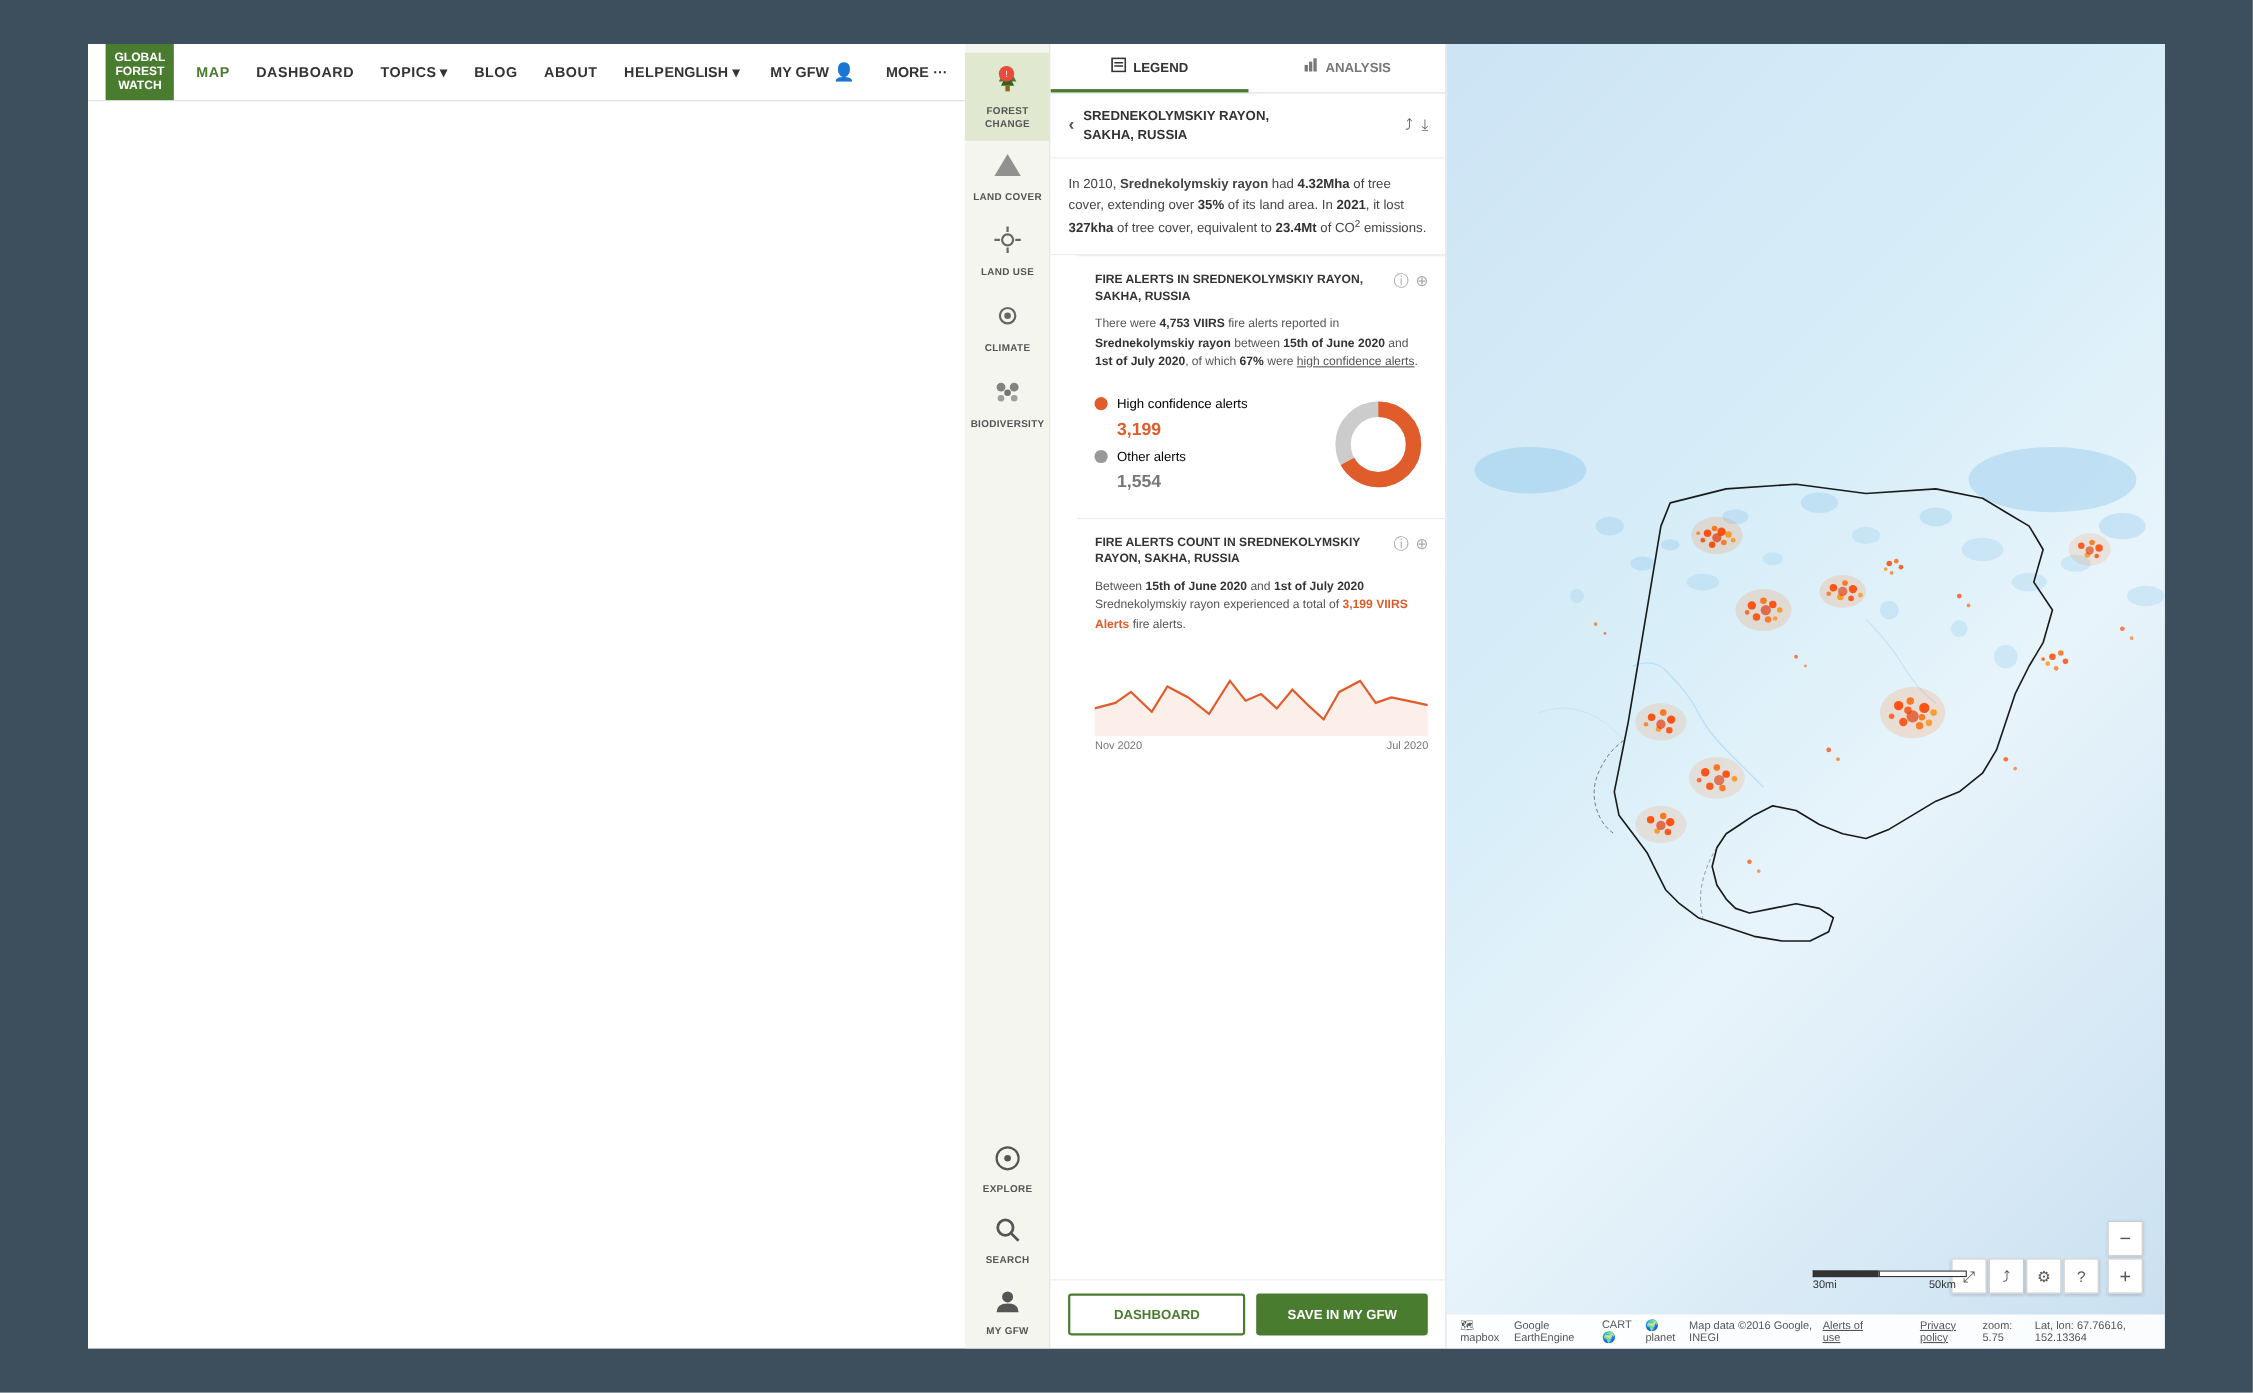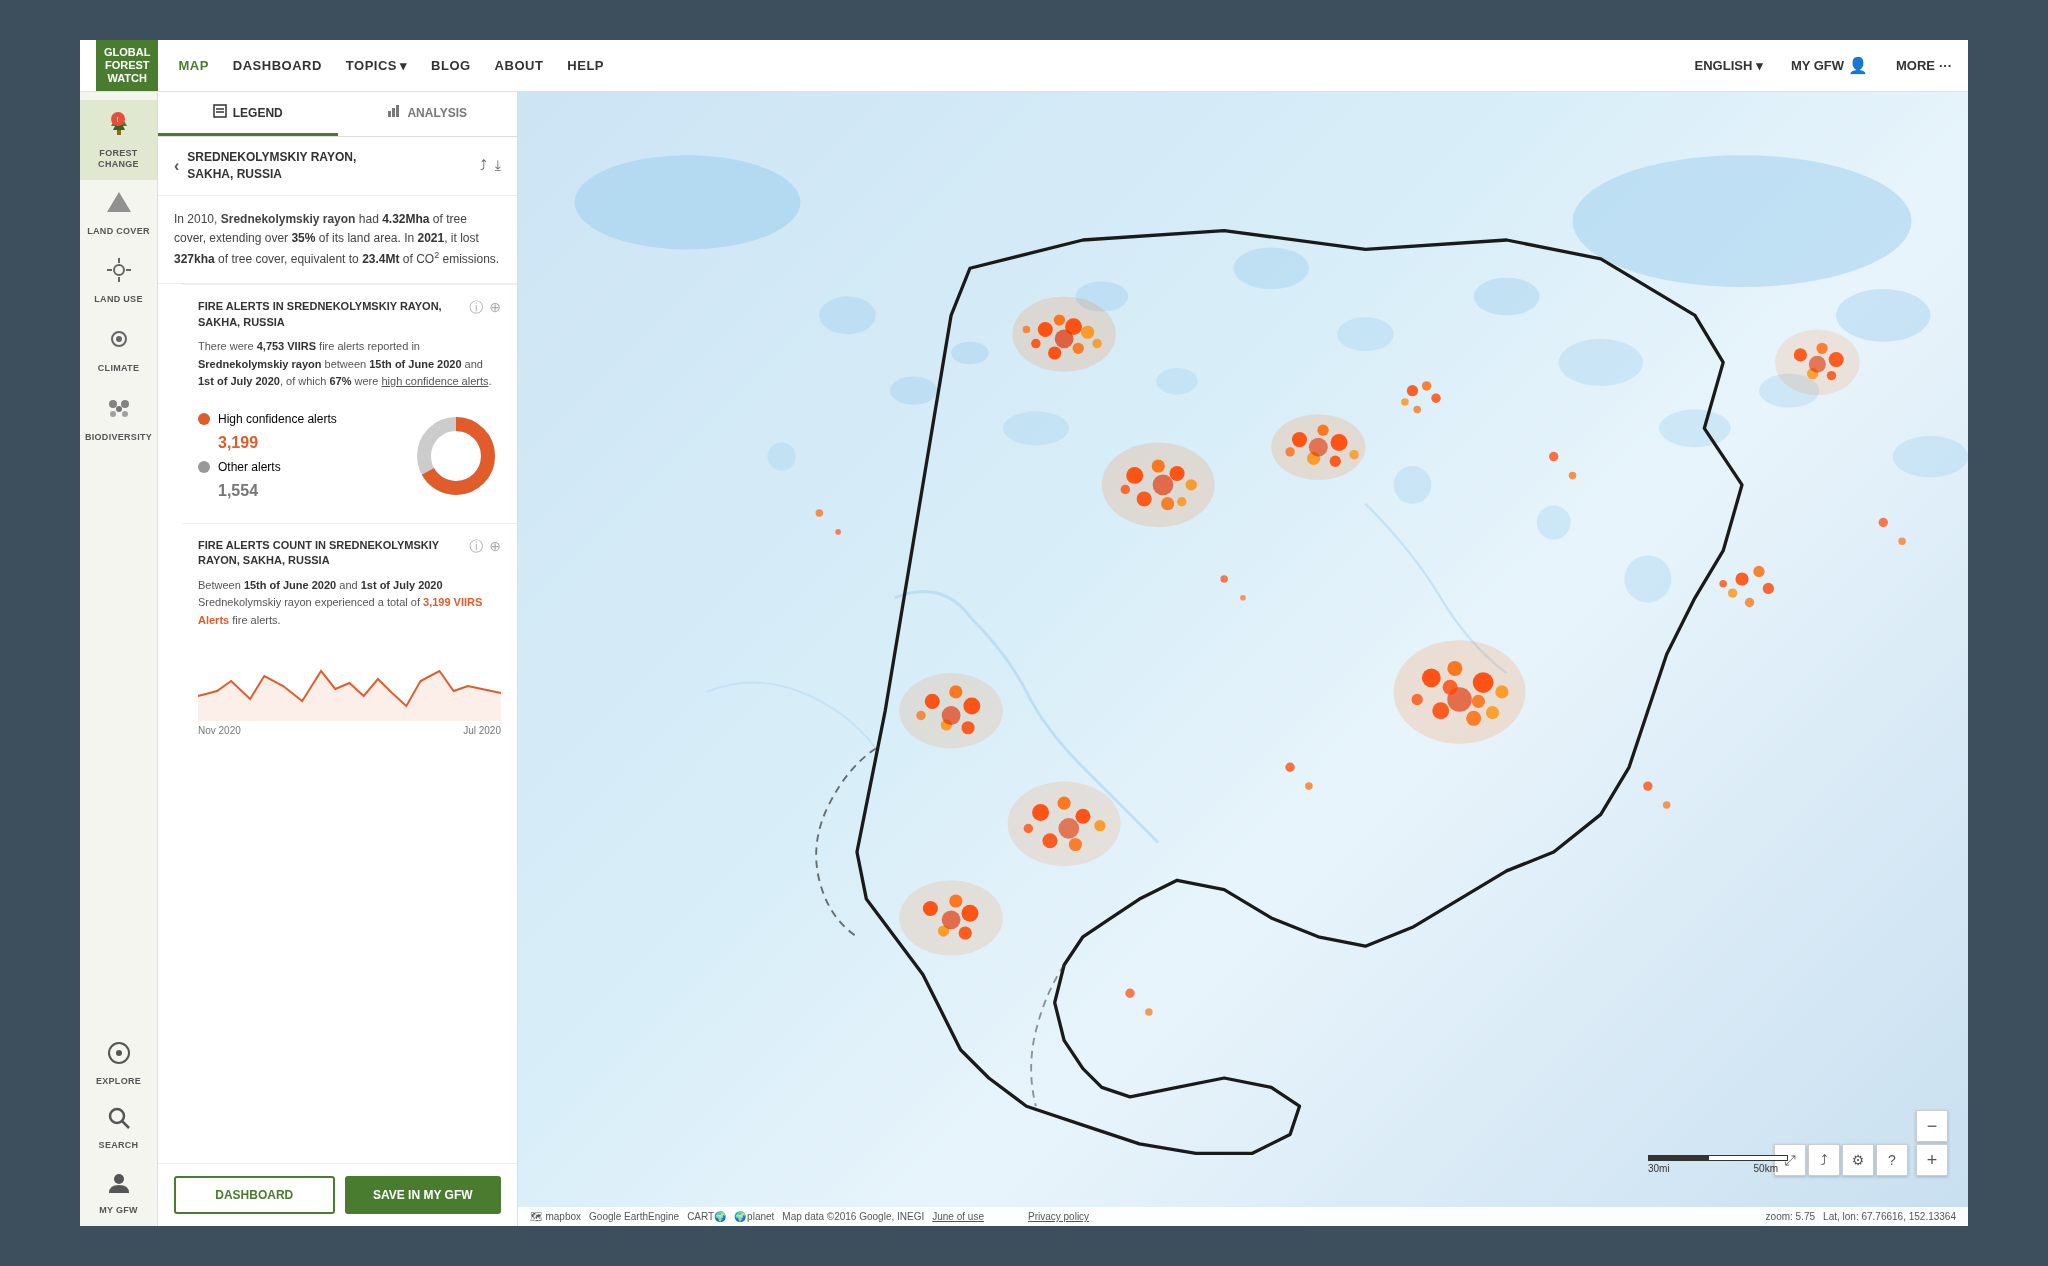--- a/index.html
+++ b/index.html
@@ -3,21 +3,21 @@
   <meta charset="utf-8">
   <style>
     * { box-sizing: border-box; margin: 0; padding: 0; }
     body { background: #3d4f5c; font-family: Arial, sans-serif; font-size: 12px; width: 2048px; height: 1266px; overflow: hidden; }
 
     .app-wrapper {
       position: absolute;
       top: 40px; left: 80px; right: 80px; bottom: 40px;
       background: #fff;
       display: flex;
-      flex-direction: column;
+      flex-direction: row;
     }
 
     
     .top-nav {
       display: flex;
       align-items: center;
       background: #fff;
       height: 52px;
       border-bottom: 1px solid #e0e0e0;
       padding: 0 16px;
@@ -790,21 +790,21 @@
           <span>50km</span>
         </div>
       </div>
 
       <div class="map-attribution">
         <span>🗺 mapbox</span>
         <span>Google EarthEngine</span>
         <span>CART🌍</span>
         <span>🌍planet</span>
         <span>Map data ©2016 Google, INEGI</span>
-        <span style="cursor:pointer; text-decoration:underline;">June of use</span>
+        <span style="cursor:pointer; text-decoration:underline;">Alerts of use</span>
         <span style="cursor:pointer; text-decoration:underline;padding-left:36px;">Privacy policy</span>
         <span style="margin-left:auto;">zoom: 5.75</span>
         <span>Lat, lon: 67.76616, 152.13364</span>
       </div>
     </div>
 
   </div>
 </div>
 
 </body></html>

